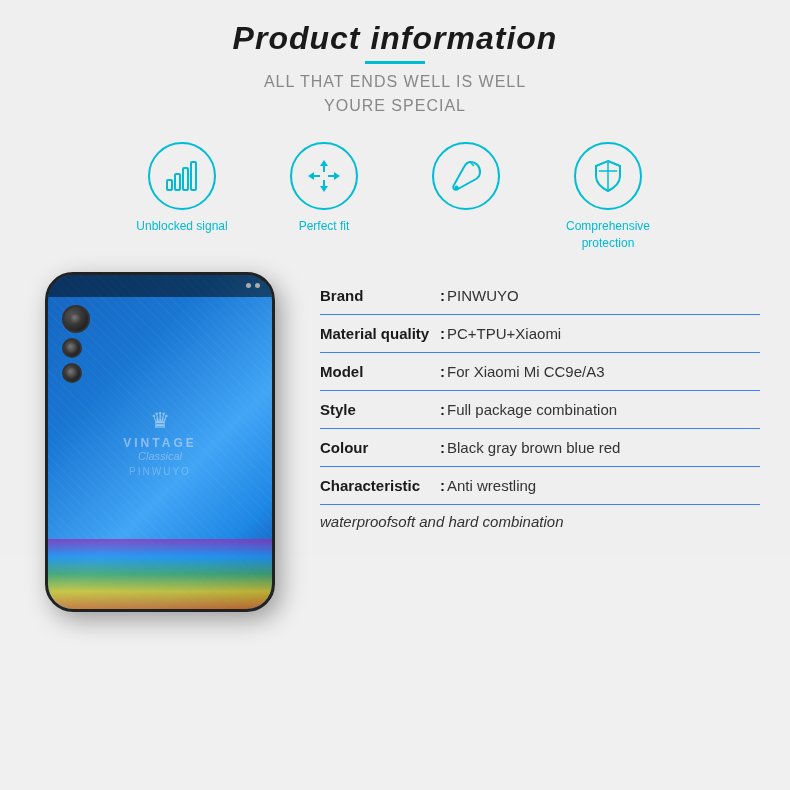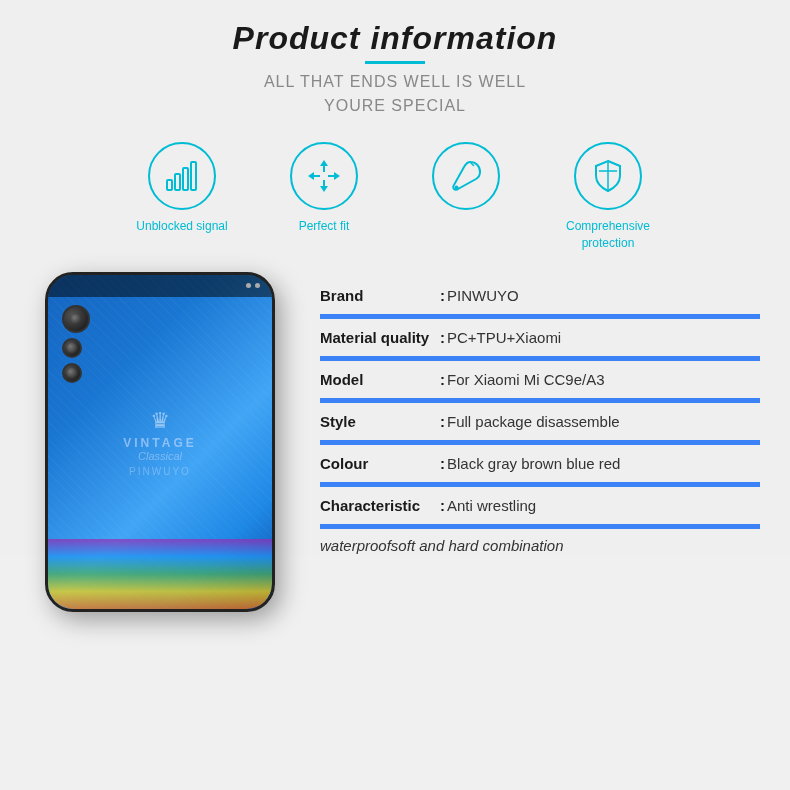--- a/index.html
+++ b/index.html
@@ -226,21 +226,21 @@
       display: flex;
       flex-direction: column;
       justify-content: flex-start;
       padding-top: 5px;
     }
     .spec-row {
       display: flex;
       flex-direction: row;
       align-items: baseline;
       padding: 10px 0;
-      border-bottom: 5px solid #3b82f6;
+      border-bottom: 1px solid #3b82f6;
       width: 100%;
     }
     .spec-label {
       font-size: 15px;
       font-weight: bold;
       color: #1a1a1a;
       white-space: nowrap;
       min-width: 120px;
     }
     .spec-colon {
@@ -371,21 +371,21 @@
 
       <div class="spec-row">
         <span class="spec-label">Model</span>
         <span class="spec-colon">:</span>
         <span class="spec-value">For Xiaomi Mi CC9e/A3</span>
       </div>
 
       <div class="spec-row">
         <span class="spec-label">Style</span>
         <span class="spec-colon">:</span>
-        <span class="spec-value">Full package disassemble</span>
+        <span class="spec-value">Full package combination</span>
       </div>
 
       <div class="spec-row">
         <span class="spec-label">Colour</span>
         <span class="spec-colon">:</span>
         <span class="spec-value">Black gray brown blue red</span>
       </div>
 
       <div class="spec-row">
         <span class="spec-label">Characteristic</span>

